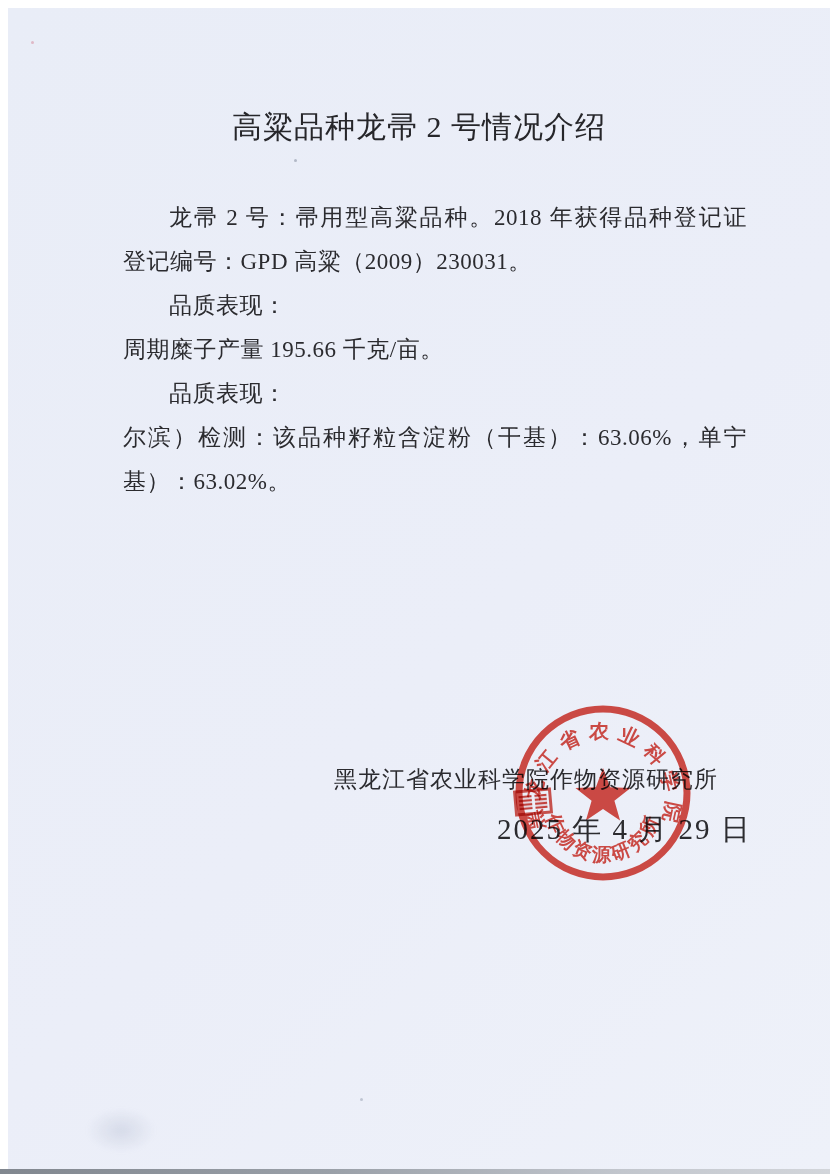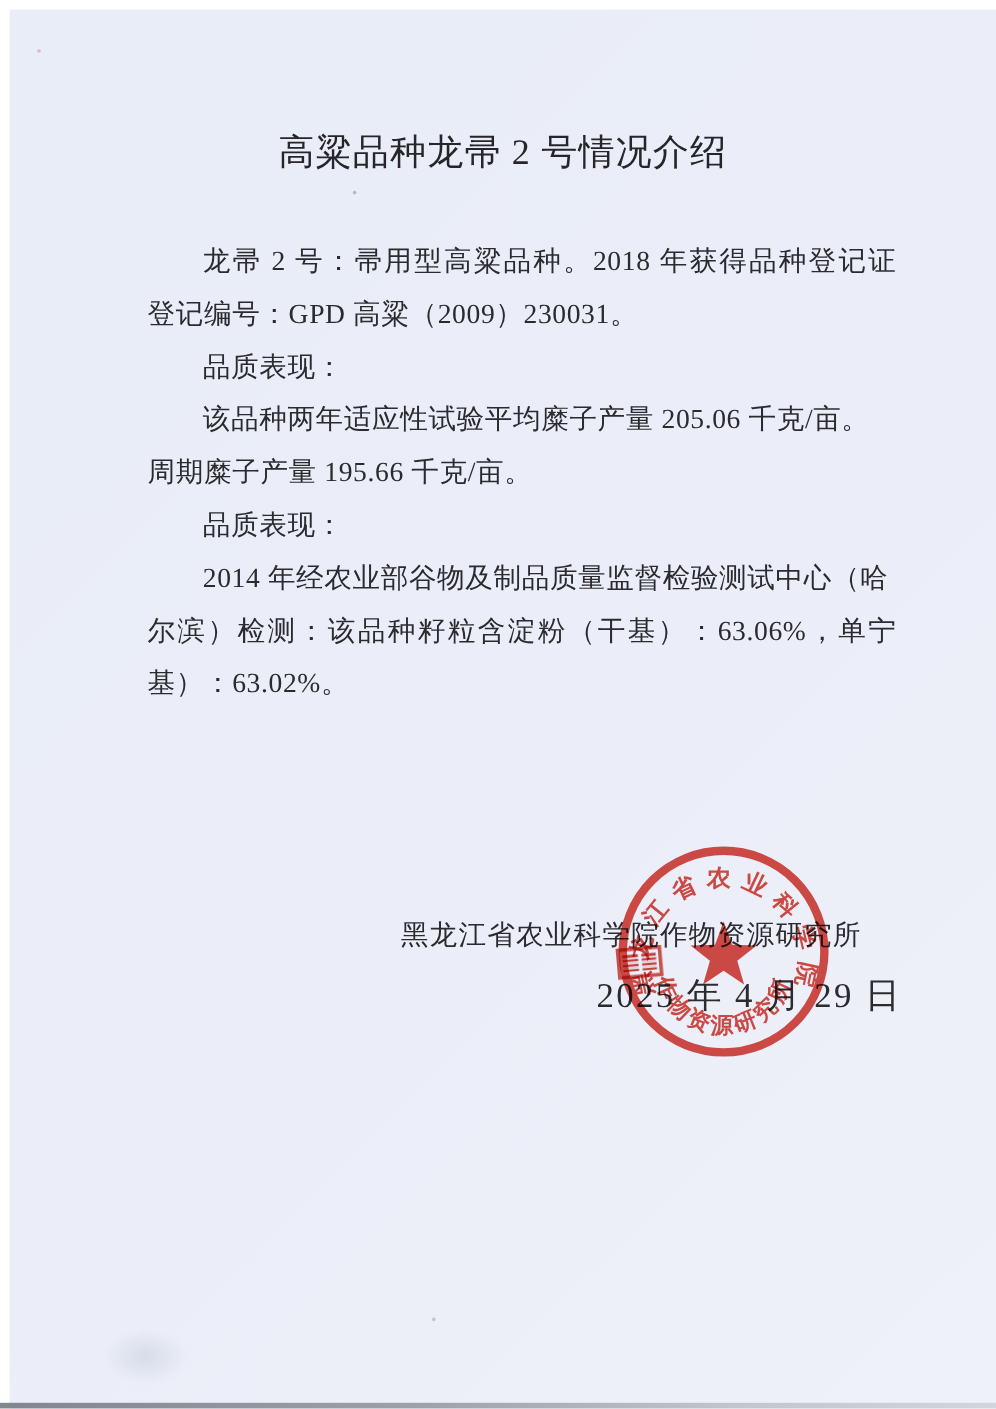--- a/index.html
+++ b/index.html
@@ -43,24 +43,22 @@
 
 <div class="scan">
   <div class="page">
 
     <div class="doc-title">高粱品种龙帚 2 号情况介绍</div>
 
     <div class="content">
       <div class="line indent fill">龙帚 2 号：帚用型高粱品种。2018 年获得品种登记证书。</div>
       <div class="line">登记编号：GPD 高粱（2009）230031。</div>
       <div class="line indent">品质表现：</div>
-      <div class="line indent">该品种两年适应性试验平均糜子产量 205.06 千克/亩。</div>
       <div class="line">周期糜子产量 195.66 千克/亩。</div>
       <div class="line indent">品质表现：</div>
-      <div class="line indent">2014 年经农业部谷物及制品质量监督检验测试中心（哈</div>
       <div class="line fill">尔滨）检测：该品种籽粒含淀粉（干基）：63.06%，单宁（干</div>
       <div class="line">基）：63.02%。</div>
     </div>
 
     <div class="signature">黑龙江省农业科学院作物资源研究所</div>
 
     <div class="date">2025 年 4 月 29 日</div>
 
     <div class="stamp">
       <svg width="196" height="196" viewBox="0 0 196 196">

